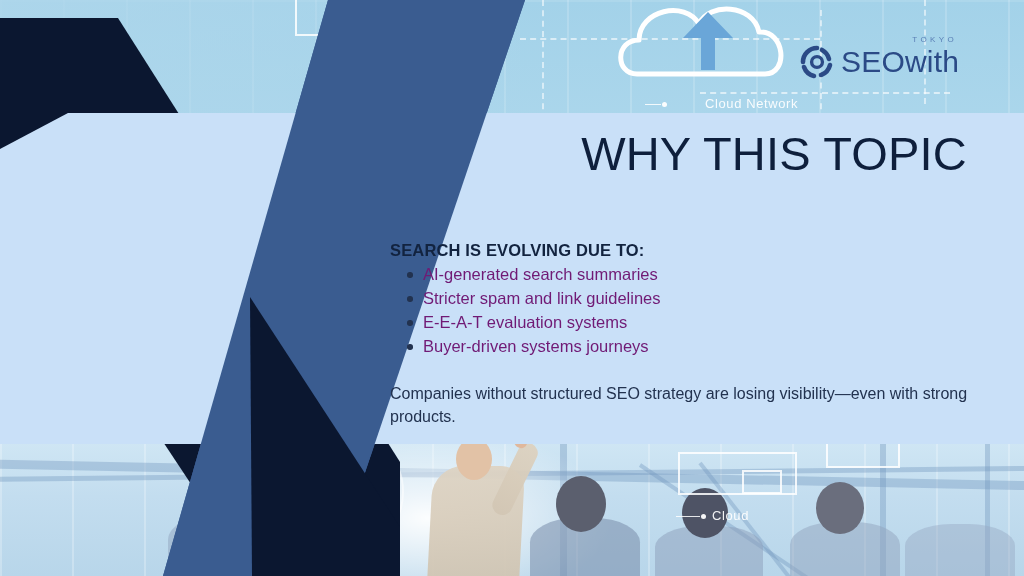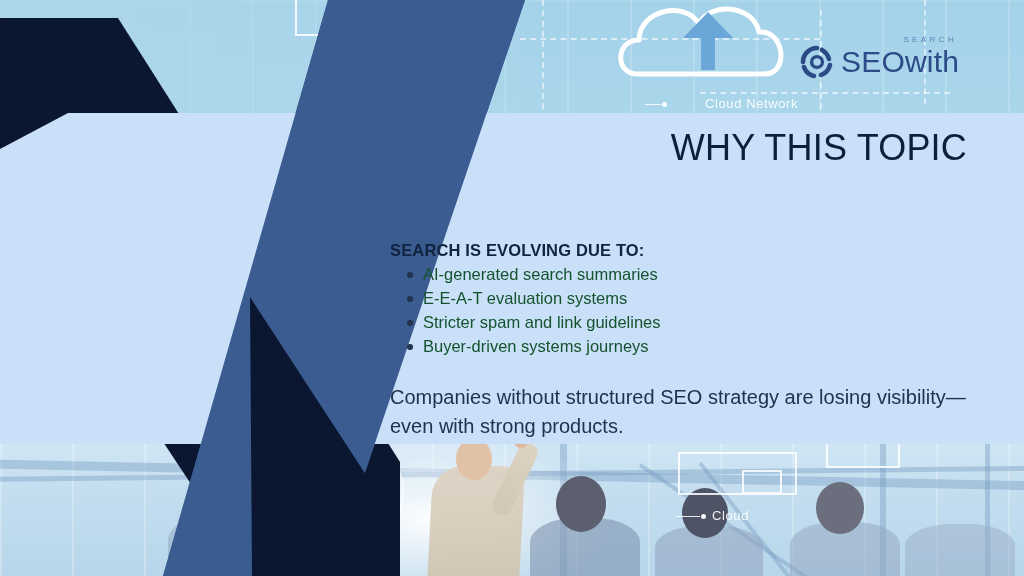--- a/index.html
+++ b/index.html
@@ -211,21 +211,21 @@
     clip-path: polygon(68px 0, 1024px 0, 1024px 331px, 0 331px, 0 36px);
   }
 
   
   .title {
     position: absolute;
     right: 57px; top: 129px;
     width: 620px;
     text-align: right;
     color: #0e1f3c;
-    font-size: 36px;
+    font-size: 47px;
     line-height: 1.08;
     font-weight: 400;
     letter-spacing: .2px;
     font-family: "Liberation Sans", sans-serif;
   }
   .title .l2 { display: block; }
 
   .body-block {
     position: absolute;
     left: 390px; top: 241px;
@@ -242,33 +242,33 @@
   }
   .bullets {
     margin: 0;
     padding: 0 0 0 33px;
     list-style: none;
   }
   .bullets li {
     position: relative;
     font-size: 16.5px;
     line-height: 1.46;
-    color: #14532d;
+    color: #701a75;
   }
   .bullets li::before {
     content: "";
     position: absolute;
     left: -16px; top: 10px;
     width: 5.5px; height: 5.5px;
     border-radius: 50%;
     background: #22324f;
   }
   .para {
     margin: 25px 0 0 0;
-    font-size: 20px;
+    font-size: 16px;
     line-height: 1.42;
     color: #22324f;
     max-width: 580px;
   }
 </style>
 </head>
 <body>
 
 <div id="slide">
 
@@ -302,21 +302,21 @@
       <svg width="34" height="34" viewBox="0 0 34 34">
         <path d="M17 3 A14 14 0 0 0 3 17" stroke="#2b4a86" stroke-width="4.6" fill="none" stroke-linecap="round"></path>
         <path d="M4 22 A14 14 0 0 0 14 31" stroke="#2b4a86" stroke-width="4.6" fill="none" stroke-linecap="round"></path>
         <path d="M21 30 A14 14 0 0 0 30 20" stroke="#2b4a86" stroke-width="4.6" fill="none" stroke-linecap="round"></path>
         <path d="M29 14 A14 14 0 0 0 22 5" stroke="#2b4a86" stroke-width="4.6" fill="none" stroke-linecap="round"></path>
         <circle cx="17" cy="17" r="5.4" stroke="#2b4a86" stroke-width="3.4" fill="none"></circle>
       </svg>
     </span>
     <span class="logo-text">
       <span class="logo-seo">SEO</span><span class="logo-maker">with</span>
-      <span class="logo-tokyo">SEARCH</span>
+      <span class="logo-tokyo">TOKYO</span>
     </span>
   </div>
 
   <div class="photo-bottom">
     <div class="pb-glass"></div>
     <div class="pb-beam" style="left:-30px; top:16px; width:1100px; height:9px; transform:rotate(1.2deg);"></div>
     <div class="pb-beam" style="left:-30px; top:34px; width:1100px; height:5px; transform:rotate(-0.6deg);"></div>
     <div class="pb-beam" style="left:560px; top:-10px; width:7px; height:150px;"></div>
     <div class="pb-beam" style="left:640px; top:20px; width:230px; height:4px; transform:rotate(34deg);"></div>
     <div class="pb-beam" style="left:700px; top:18px; width:230px; height:4px; transform:rotate(52deg);"></div>
@@ -374,20 +374,20 @@
   </svg>
 
   <div class="title">
     <span class="l1">WHY THIS TOPIC</span>
   </div>
 
   <div class="body-block">
     <p class="kicker">SEARCH IS EVOLVING DUE TO:</p>
     <ul class="bullets">
       <li>AI-generated search summaries</li>
+      <li>Stricter spam and link guidelines</li>
       <li>E-E-A-T evaluation systems</li>
-      <li>Stricter spam and link guidelines</li>
       <li>Buyer-driven systems journeys</li>
     </ul>
     <p class="para">Companies without structured SEO strategy are losing visibility—even with strong products.</p>
   </div>
 
 </div>
 
 </body></html>

